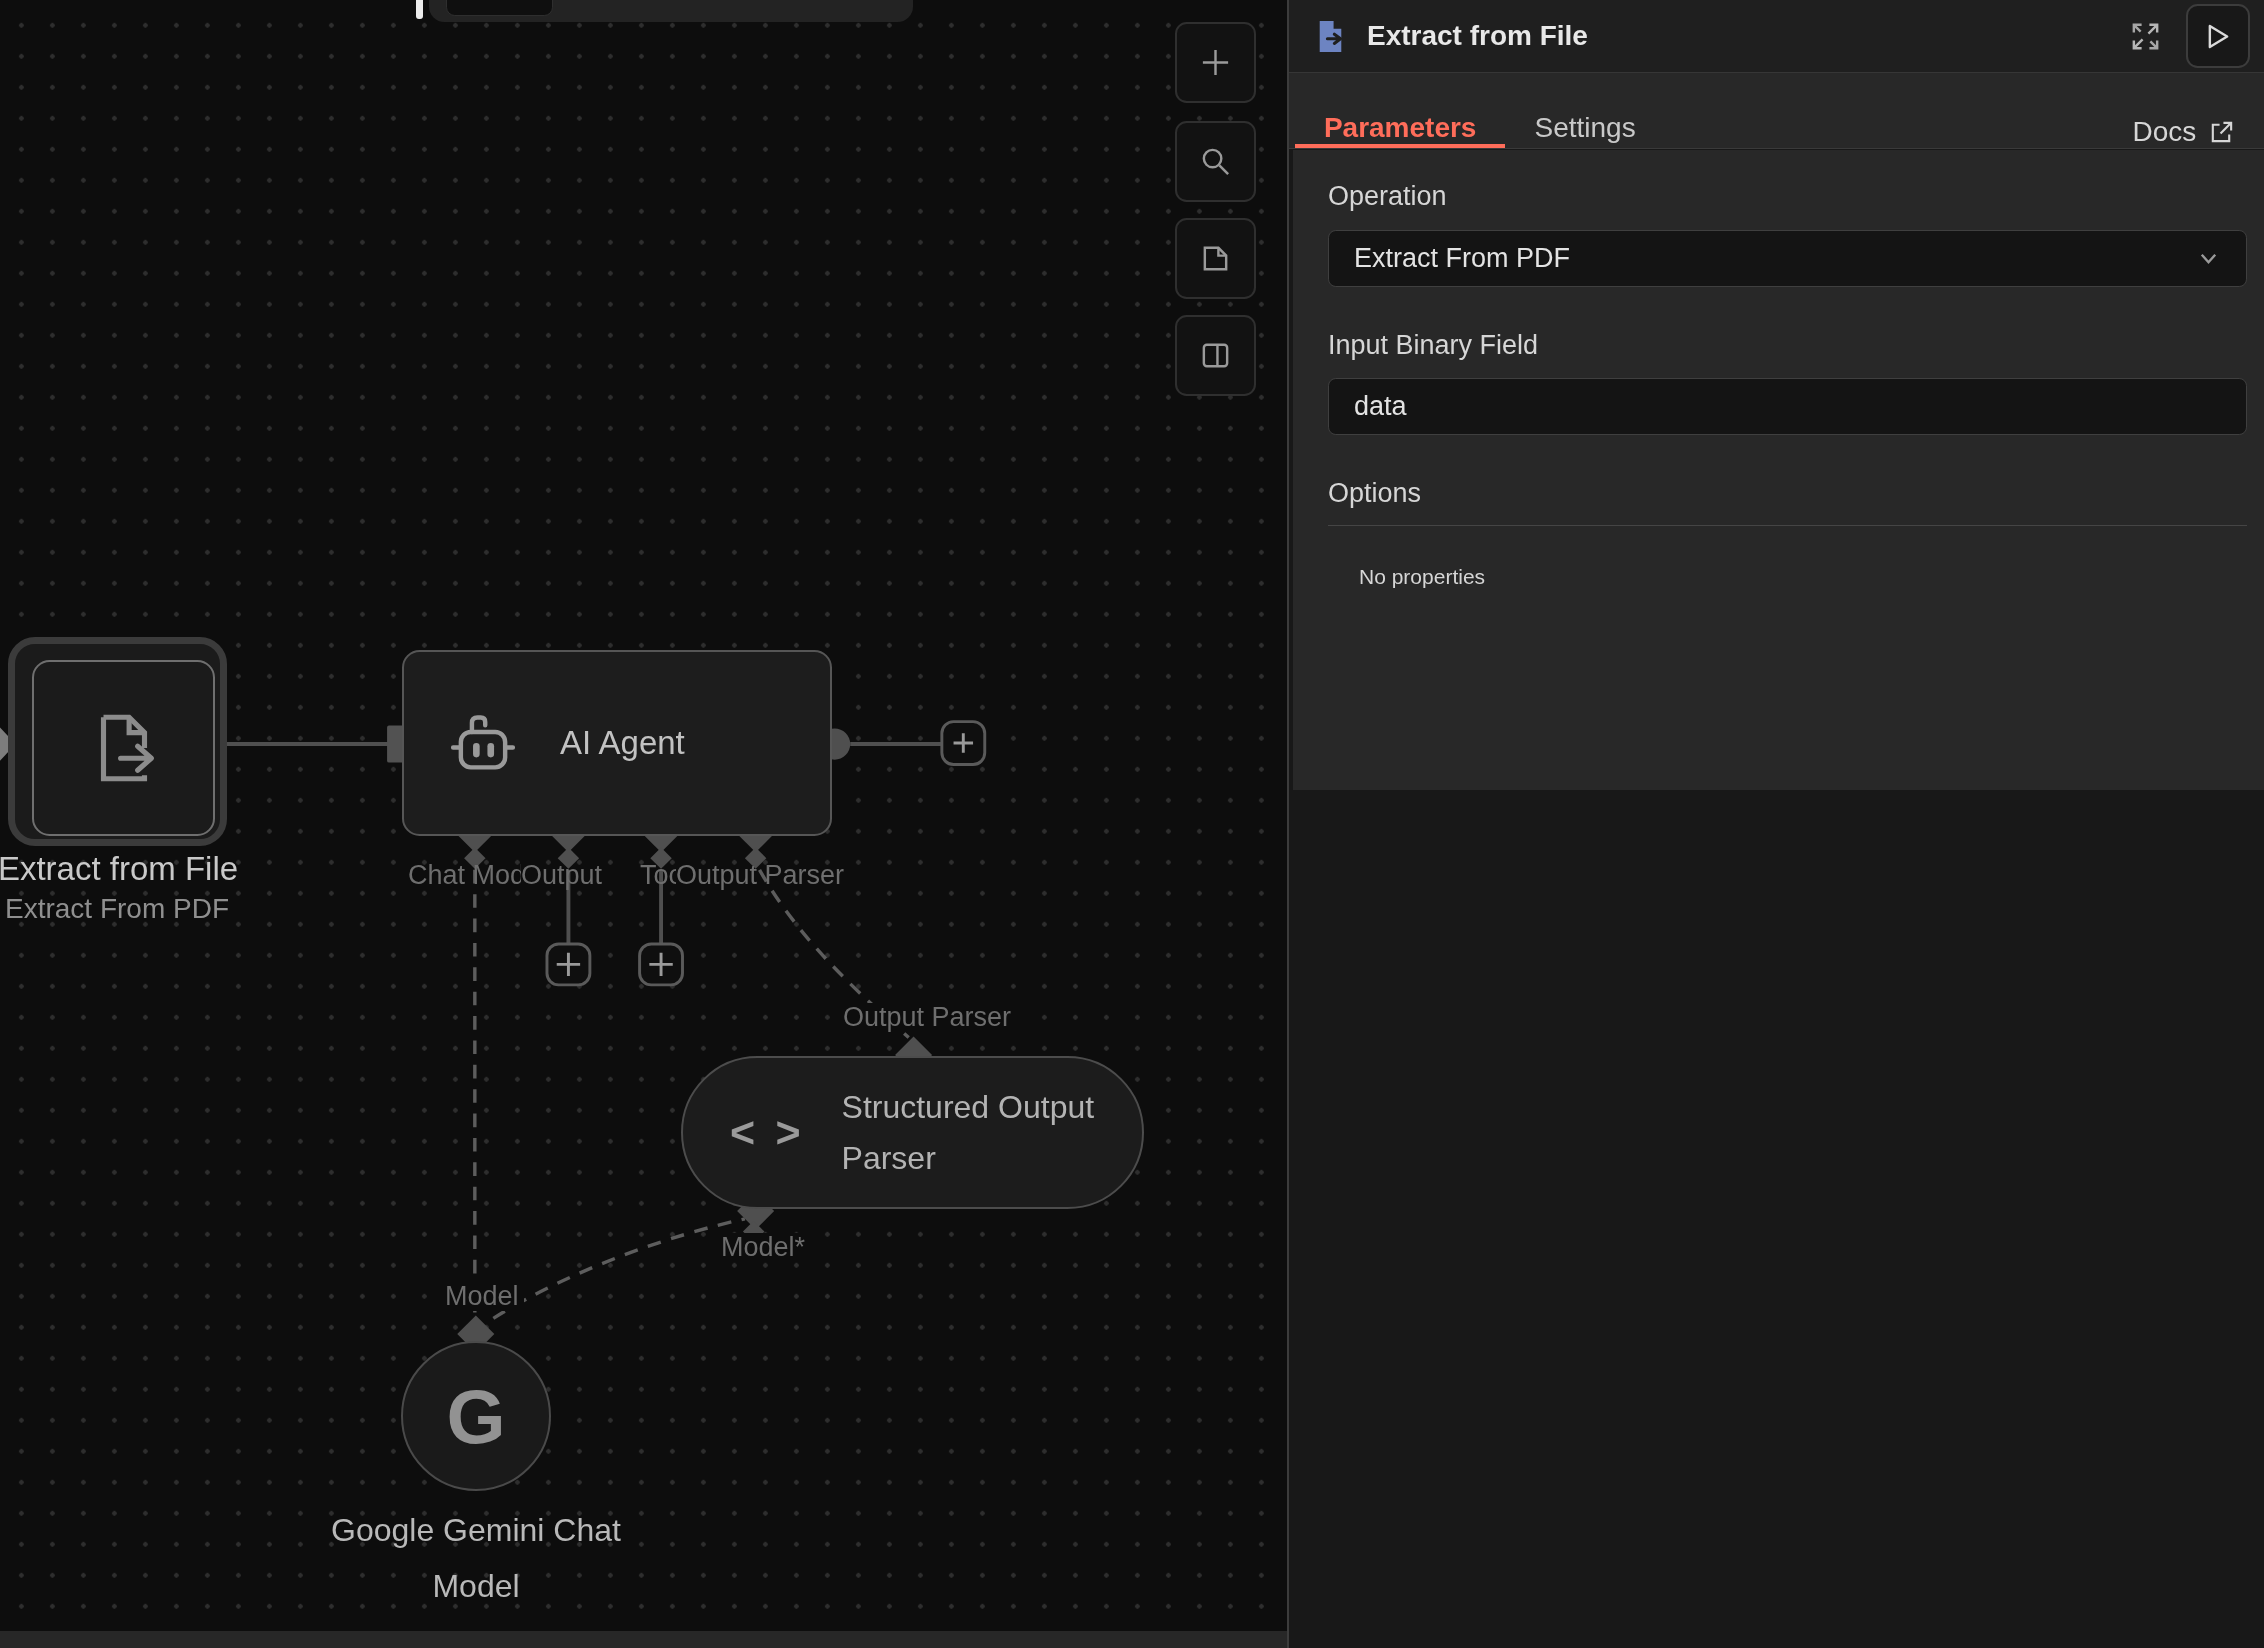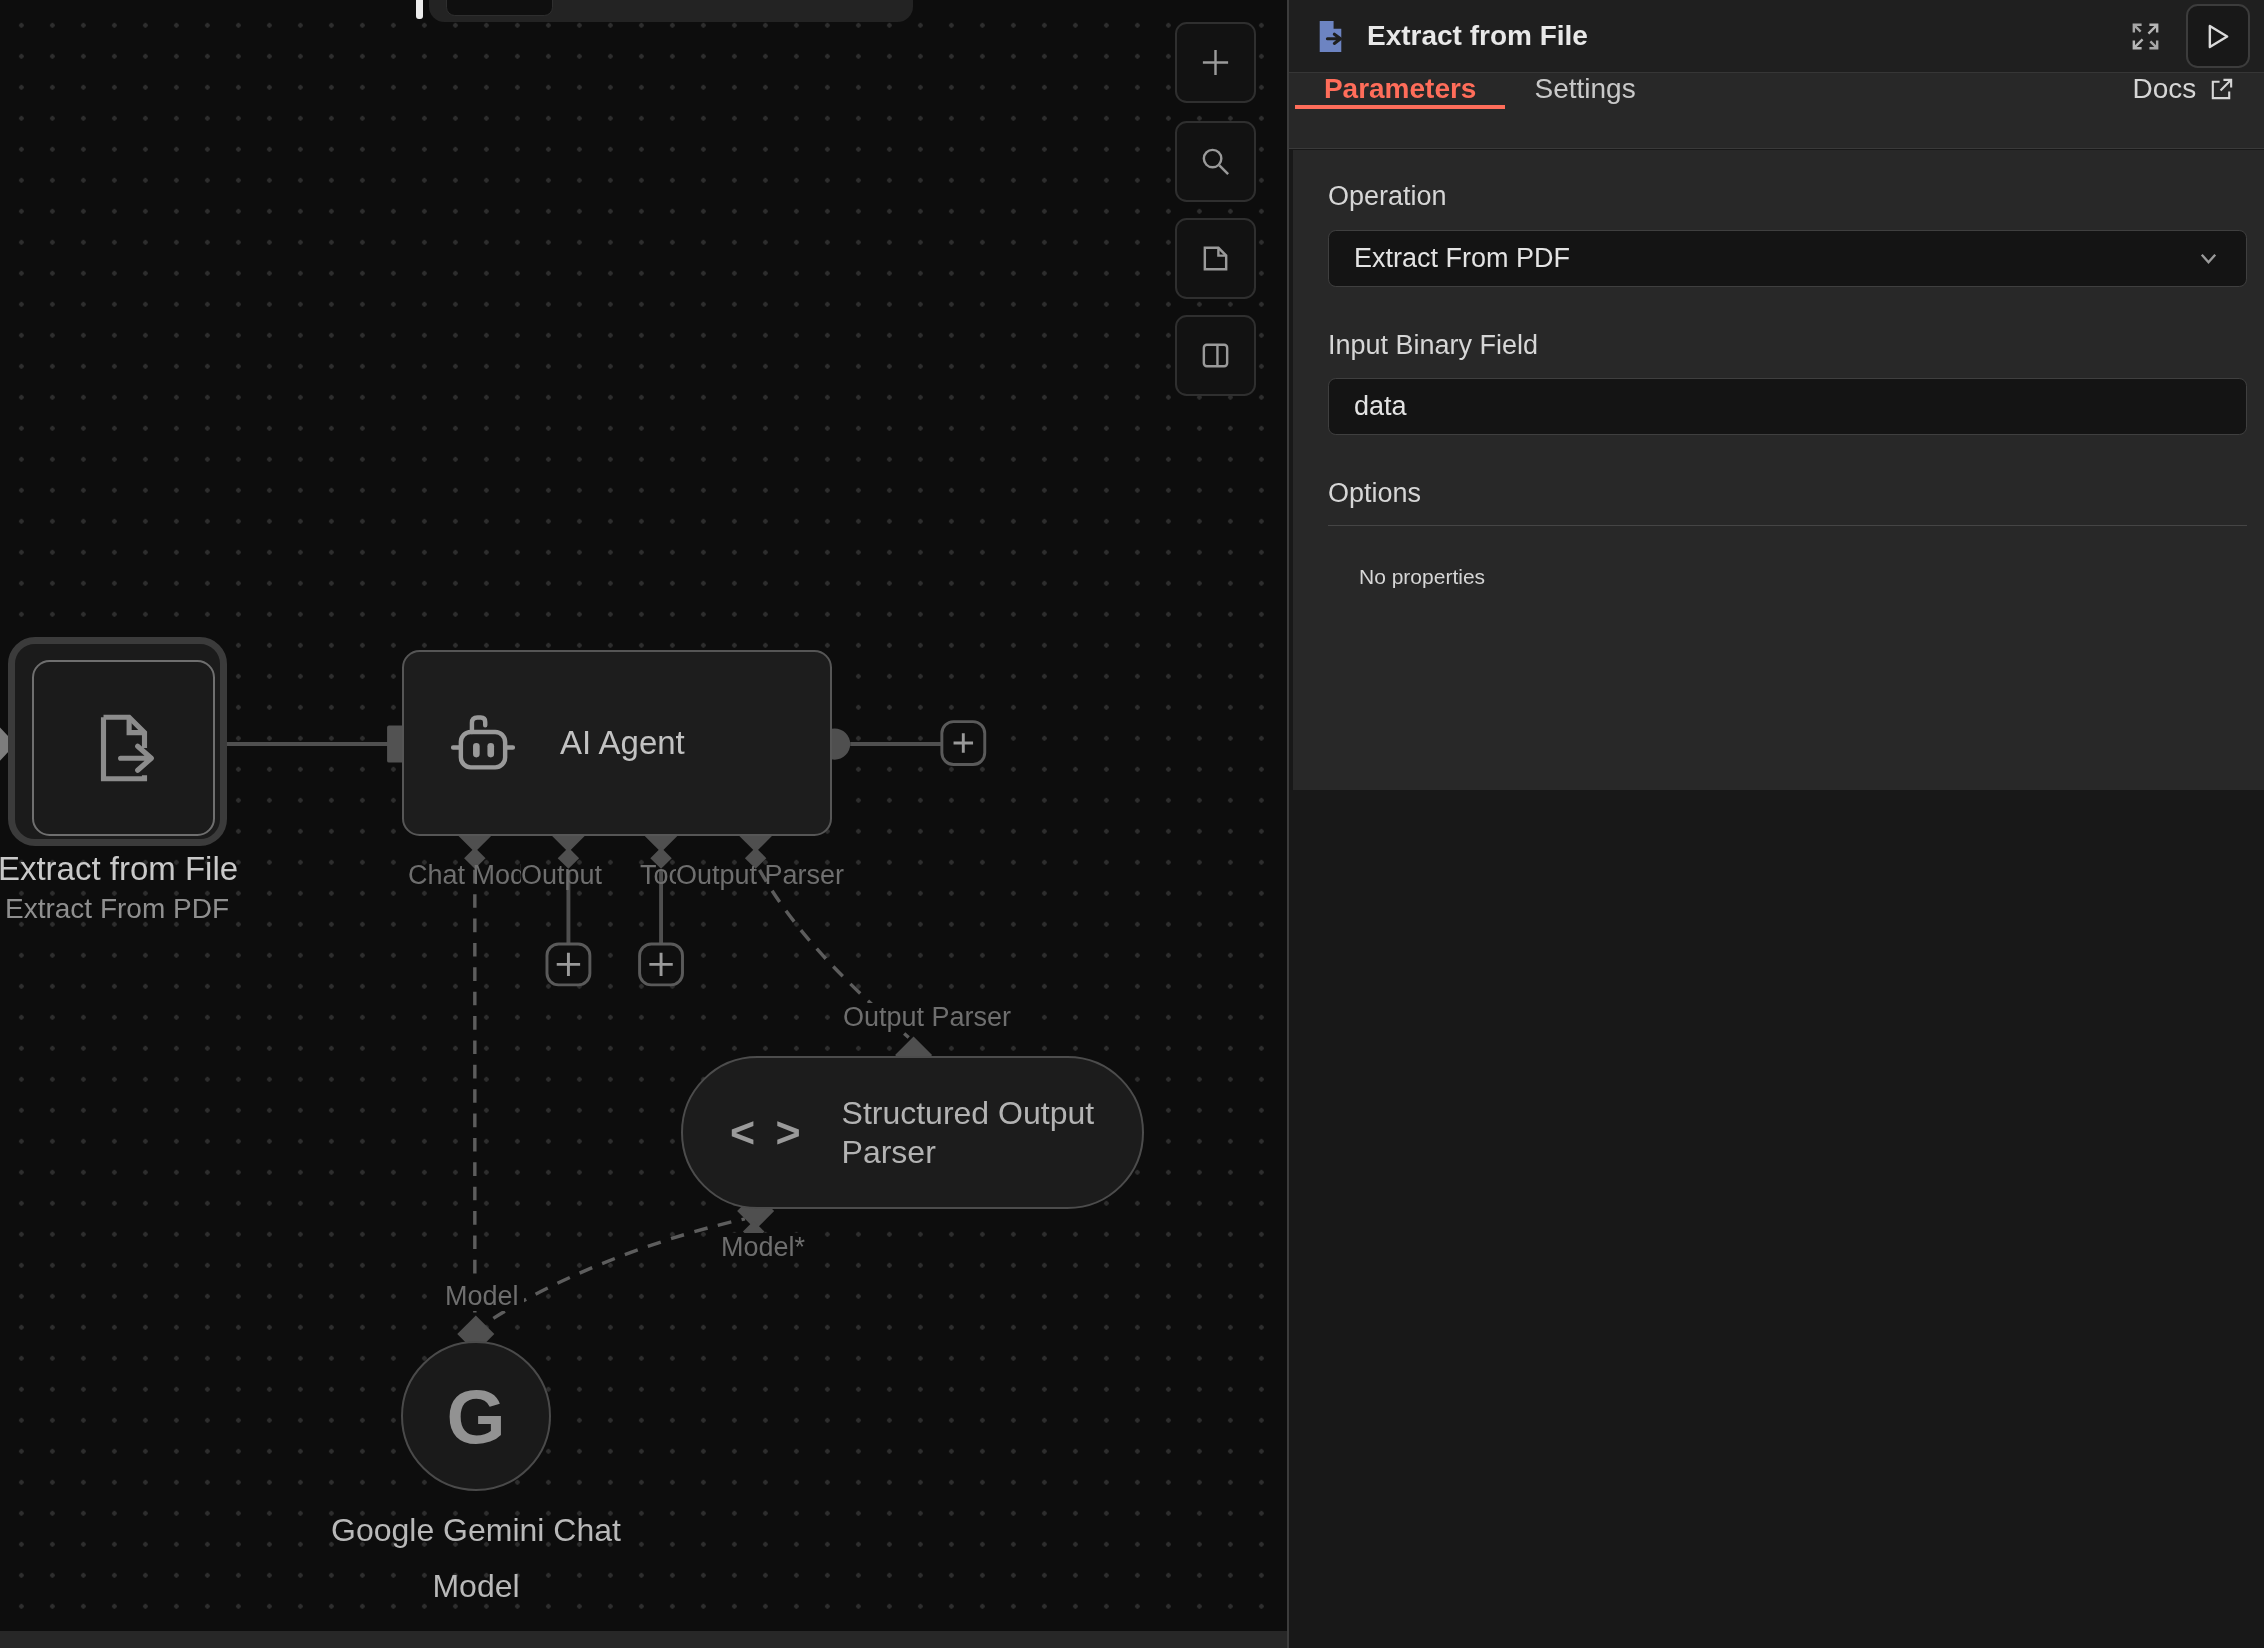--- a/index.html
+++ b/index.html
@@ -42,21 +42,21 @@
   
   .node-agent { position:absolute; left:402px; top:650px; width:430px; height:186px;
     background:#1d1d1d; border:2px solid #565656; border-radius:17.6px;
     display:flex; align-items:center; gap:41px; padding-left:43px; }
   .node-agent .title { color:#c2c2c2; font-size:33px; }
 
   
   .node-parser { position:absolute; left:681px; top:1056px; width:463px; height:153px;
     background:#1c1c1c; border:2px solid #4c4c4c; border-radius:78px;
     display:flex; align-items:center; gap:35px; padding-left:47px; }
-  .node-parser .title { color:#b3b3b3; font-size:32px; line-height:39px; width:312px; }
+  .node-parser .title { color:#b3b3b3; font-size:32px; line-height:51px; width:312px; }
   .code-icon { color:#9a9a9a; font-size:43px; font-weight:bold; letter-spacing:5.9px; white-space:nowrap; }
 
   
   .node-gemini { position:absolute; left:401px; top:1341px; width:150px; height:150px;
     background:#1a1a1a; border:2.9px solid #4a4a4a; border-radius:50%;
     display:flex; align-items:center; justify-content:center; }
   .node-gemini .g { font-size:76px; font-weight:bold; color:#929292; }
   .gemini-label { position:absolute; left:320px; top:1502px; width:312px; text-align:center;
     color:#b9b9b9; font-size:32px; line-height:56px; }
 
@@ -71,21 +71,21 @@
   .panel { position:absolute; left:1287px; top:0; width:977px; height:1648px;
     background:#181818; border-left:2px solid #3c3c3c; }
   .panel-header { position:absolute; left:0; top:0; width:100%; height:73px; background:#1f1f1f;
     border-bottom:1px solid #363636; display:flex; align-items:center; padding:0 13.7px 0 23.4px; }
   .panel-header .title { color:#e8e8e8; font-size:28px; font-weight:600; margin-left:17.6px; flex:1; }
   .icon-btn { display:flex; align-items:center; justify-content:center; cursor:pointer; }
   .expand-btn { width:55px; height:55px; margin-right:13.7px; }
   .play-btn { width:64px; height:64px; background:#181818; border:2px solid #3c3c3c; border-radius:11.7px; }
 
   .tabbar { position:absolute; left:0; top:73px; width:100%; height:76px; background:#282828;
-    border-bottom:1px solid #3a3a3a; display:flex; align-items:flex-start; padding:0 29px 0 5.9px; }
+    border-bottom:1px solid #3a3a3a; display:flex; align-items:flex-end; padding:0 29px 0 5.9px; }
   .tab { display:flex; align-items:center; padding:0 29px; font-size:28px; color:#c9c9c9;
     cursor:pointer; border-bottom:4.9px solid transparent; }
   .tab.active { color:#ff6d5a; font-weight:bold; border-bottom-color:#ff6d5a; }
   .docs { margin-left:auto; display:flex; align-items:center; gap:11.7px; color:#d6d6d6;
     font-size:28px; cursor:pointer; }
 
   .panel-body { position:absolute; left:4px; top:150px; width:100%; height:640px; background:#282828;
     padding:31px 23.4px 0 35px; }
   .field-label { color:#d6d6d6; font-size:27px; margin-bottom:17.6px; }
   .select-box, .text-input { width:919px; height:57px; background:#141414;

